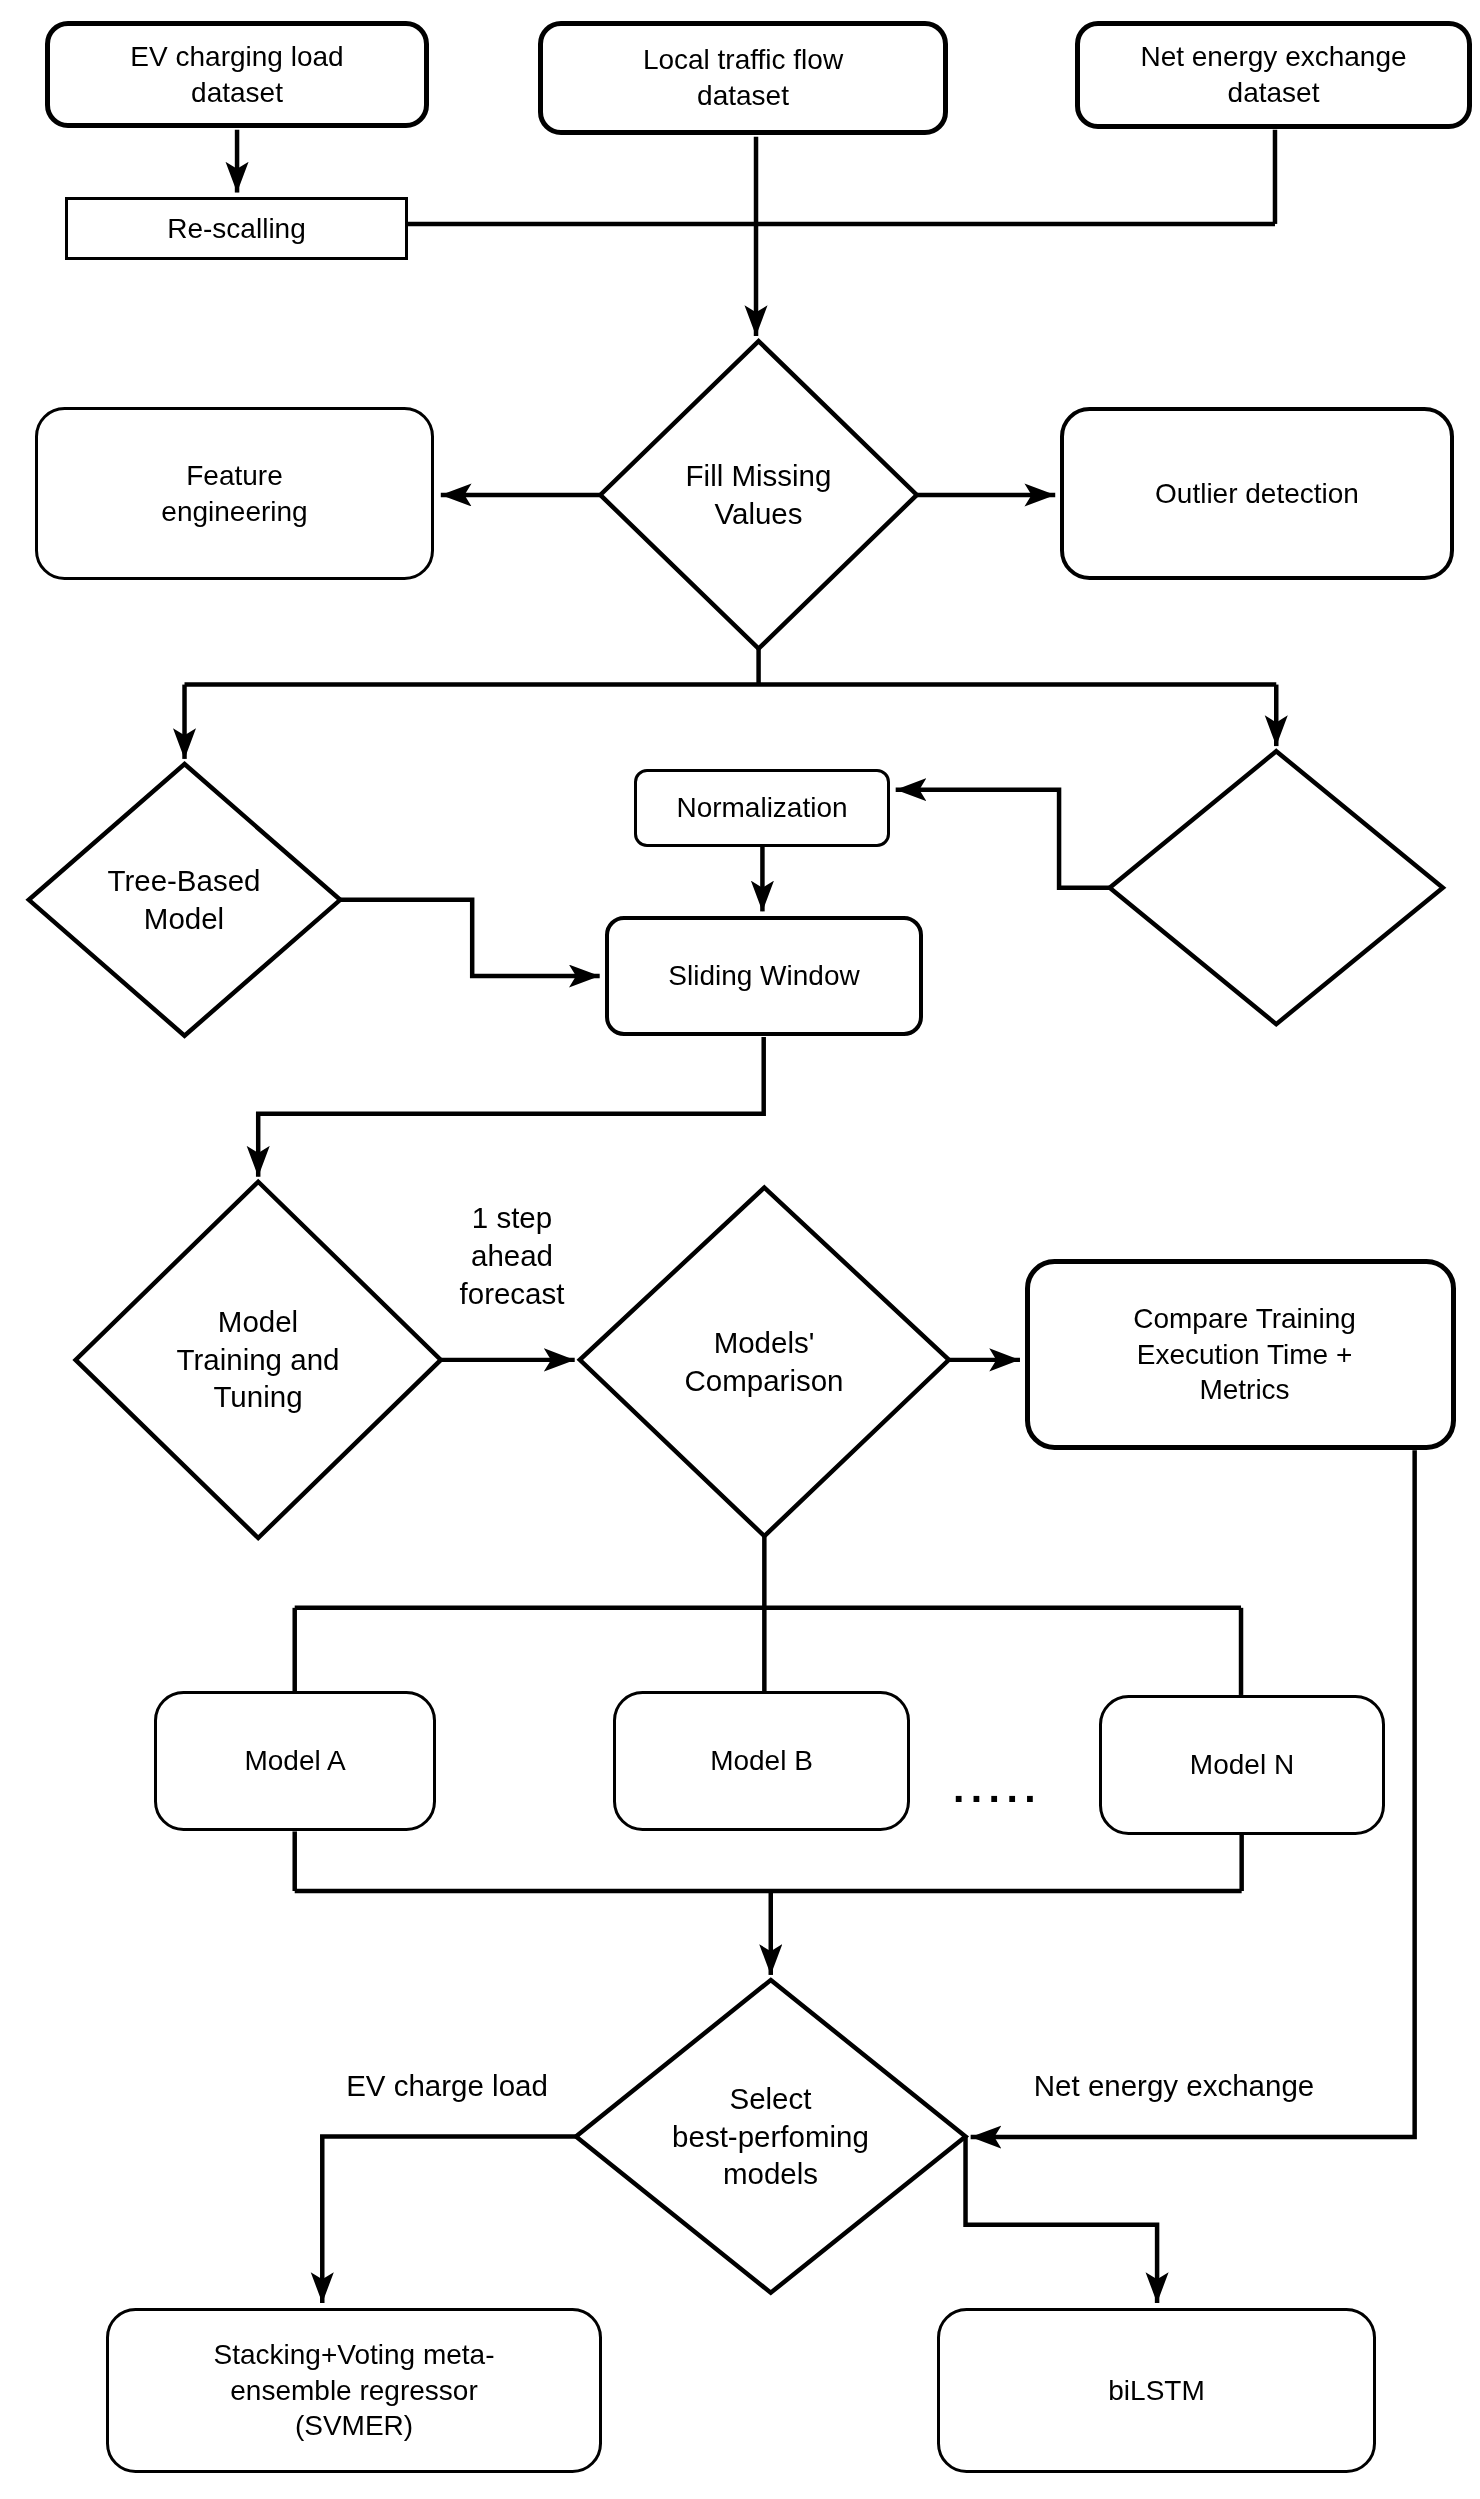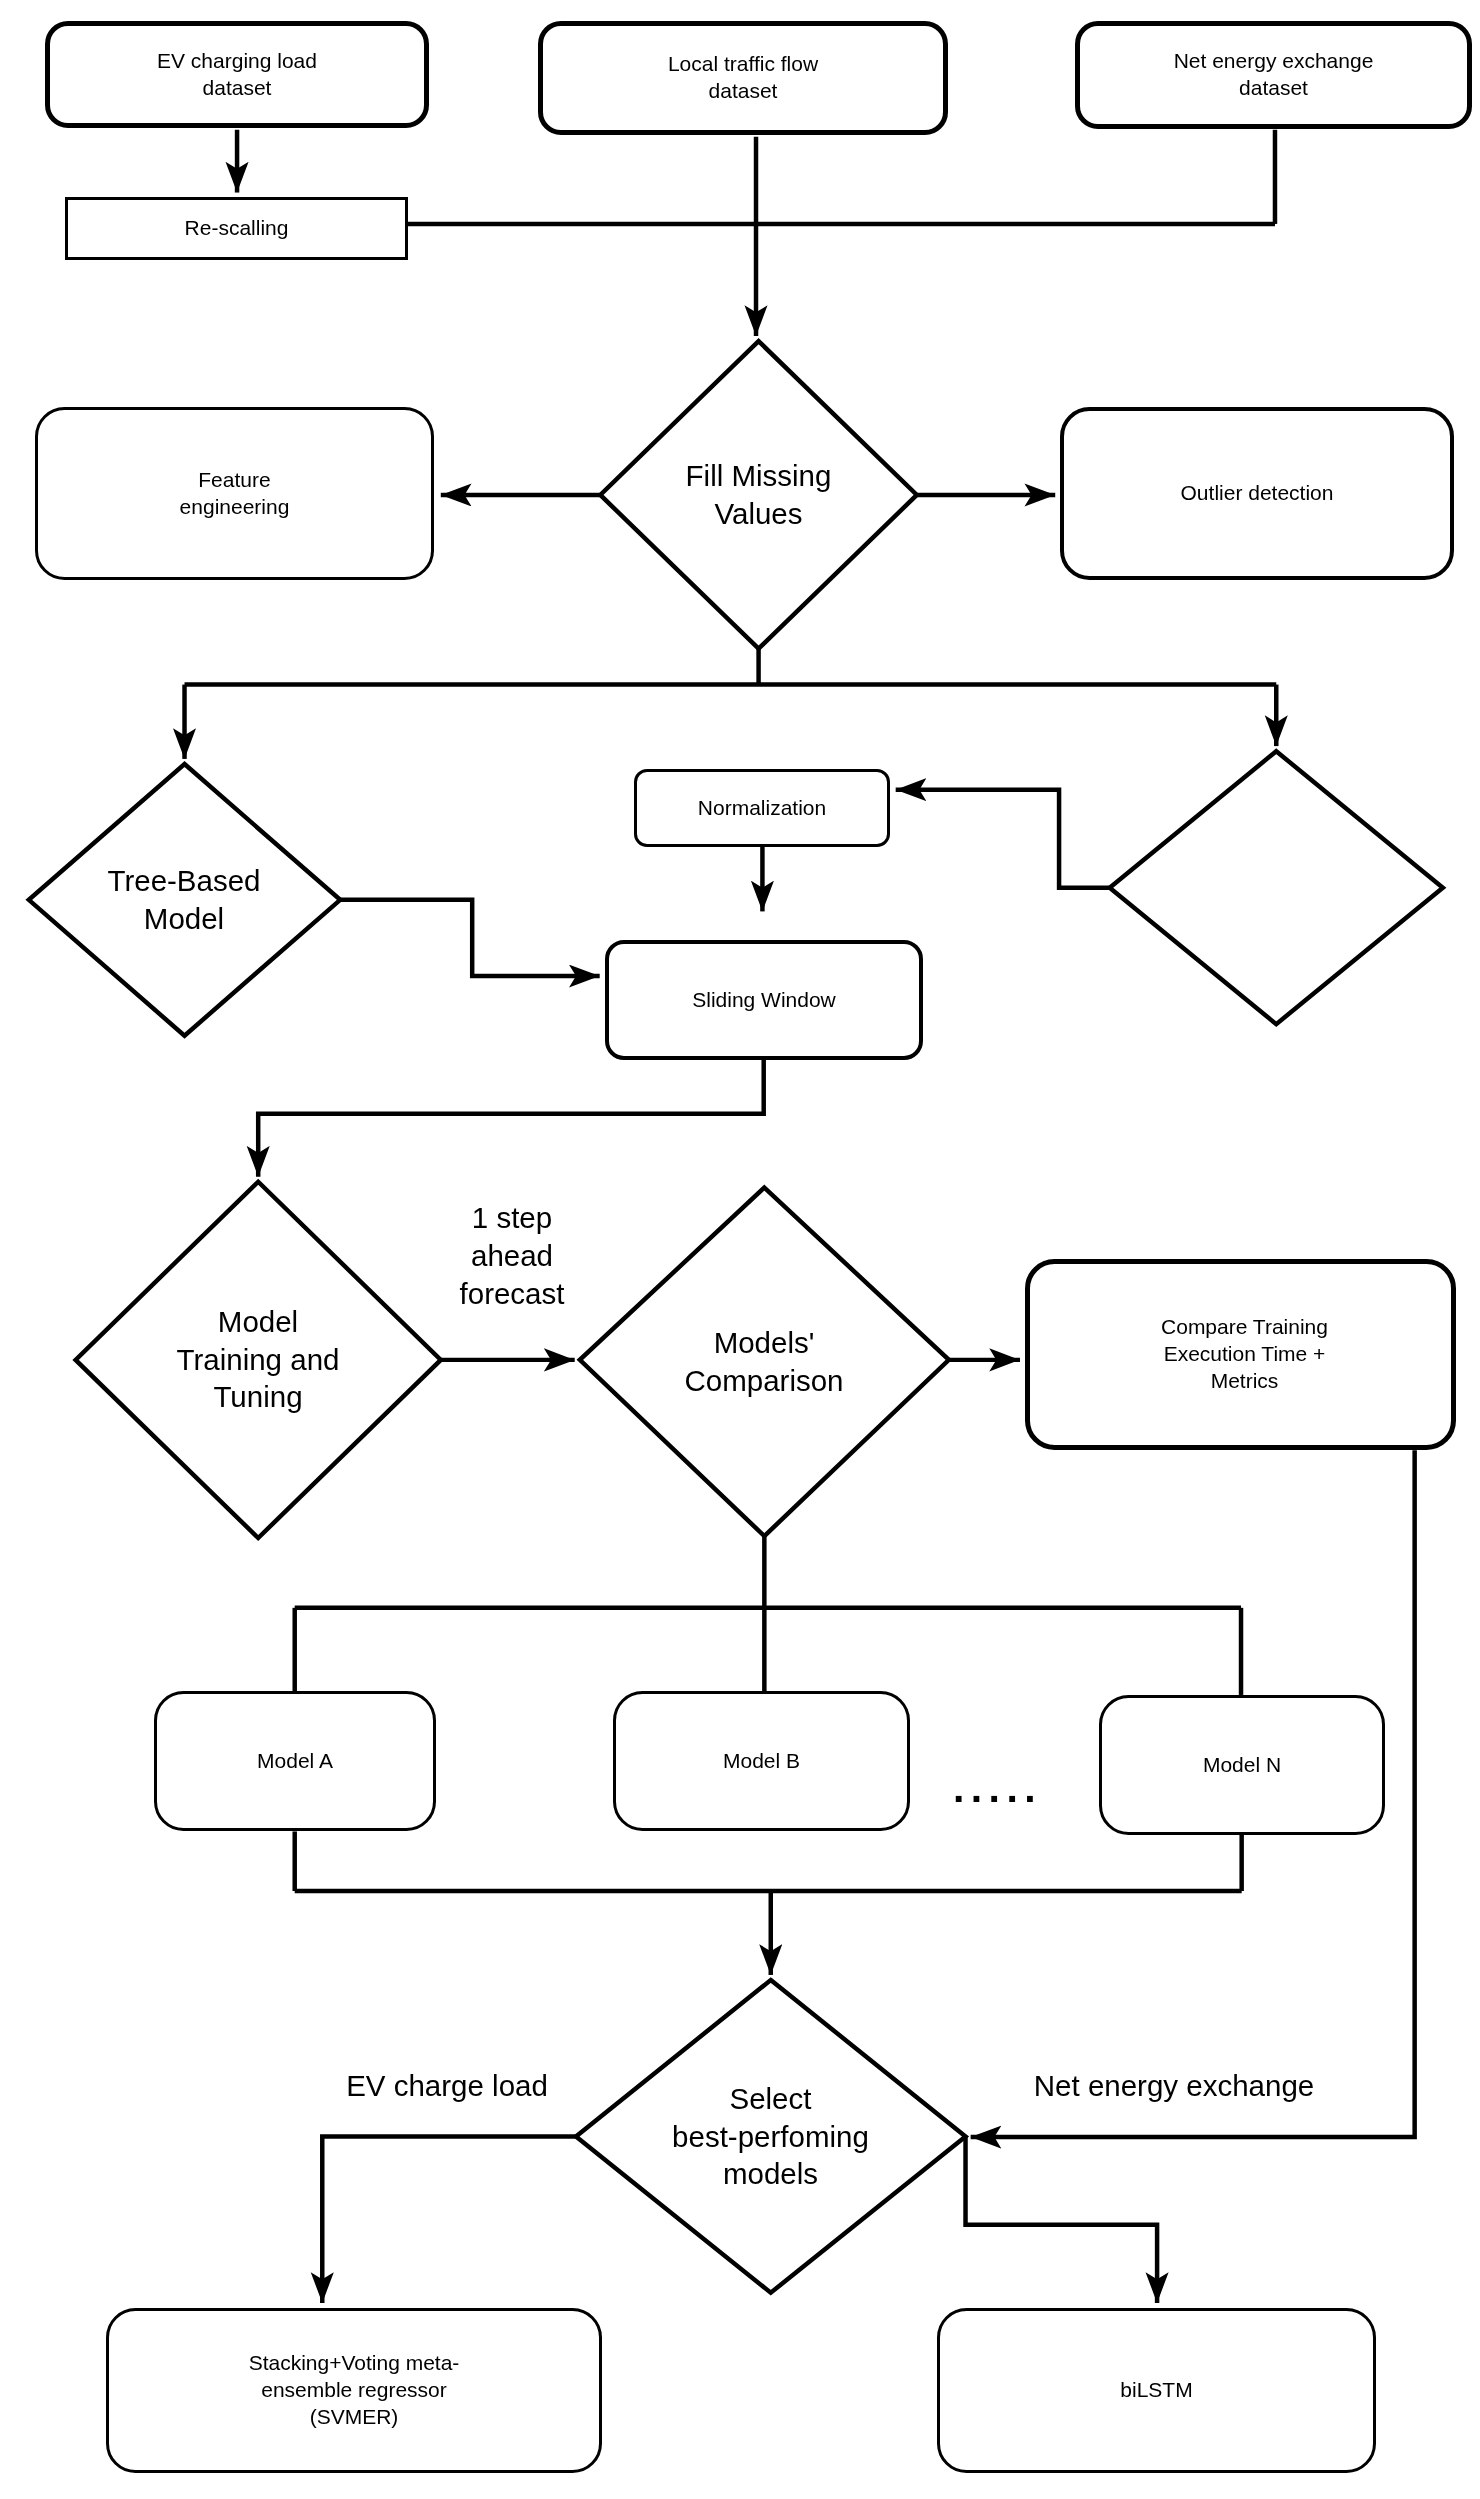--- a/index.html
+++ b/index.html
@@ -5,21 +5,21 @@
   html, body { margin:0; padding:0; }
   body { font-family: "Liberation Sans", sans-serif; background:#ffffff; }
   #canvas {
     position:relative; width:1480px; height:2500px; background:#ffffff; overflow:hidden;
     color:#000;
   }
   #wires { position:absolute; left:0; top:0; width:1480px; height:2500px; }
   .box {
     position:absolute; box-sizing:border-box; border:3.8px solid #000; background:#fff;
     display:flex; align-items:center; justify-content:center; text-align:center;
-    font-size:21px; line-height:1.28; white-space:pre-line; color:#000;
+    font-size:28px; line-height:1.28; white-space:pre-line; color:#000;
   }
   .label {
     position:absolute; display:flex; align-items:center; justify-content:center;
     text-align:center; font-size:29.5px; line-height:1.28; white-space:pre-line; color:#000;
   }
   .dtext {
     position:absolute; display:flex; align-items:center; justify-content:center;
     text-align:center; font-size:29.5px; line-height:1.28; white-space:pre-line; color:#000;
   }
   .dots { font-size:41px; font-weight:bold; letter-spacing:6.4px; }
@@ -95,21 +95,21 @@
 
   <div class="box" style="left:65px; top:197px; width:343px; height:63px; border-width:3.8px; border-radius:0;">Re-scalling</div>
 
   <div class="box" style="left:35px; top:407px; width:399px; height:173px; border-width:3.8px; border-radius:29.5px;">Feature
 engineering</div>
 
   <div class="box" style="left:1060px; top:407px; width:394px; height:173px; border-width:4.5px; border-radius:29.5px;">Outlier detection</div>
 
   <div class="box" style="left:634px; top:769px; width:256px; height:78px; border-width:3.8px; border-radius:13px;">Normalization</div>
 
-  <div class="box" style="left:605px; top:916px; width:318px; height:120px; border-width:4.5px; border-radius:19px;margin-top:24px;">Sliding Window</div>
+  <div class="box" style="left:605px; top:916px; width:318px; height:120px; border-width:4.5px; border-radius:19px;">Sliding Window</div>
 
   <div class="box" style="left:1025px; top:1259px; width:431px; height:191px; border-width:5.1px; border-radius:29.5px;padding-left:8px;">Compare Training
 Execution Time +
 Metrics</div>
 
   <div class="box" style="left:154px; top:1691px; width:282px; height:140px; border-width:3.2px; border-radius:29.5px;">Model A</div>
 
   <div class="box" style="left:613px; top:1691px; width:297px; height:140px; border-width:3.2px; border-radius:29.5px;">Model B</div>
 
   <div class="label dots" style="left:930px; top:1743px; width:135px; height:90px;">.....</div>

